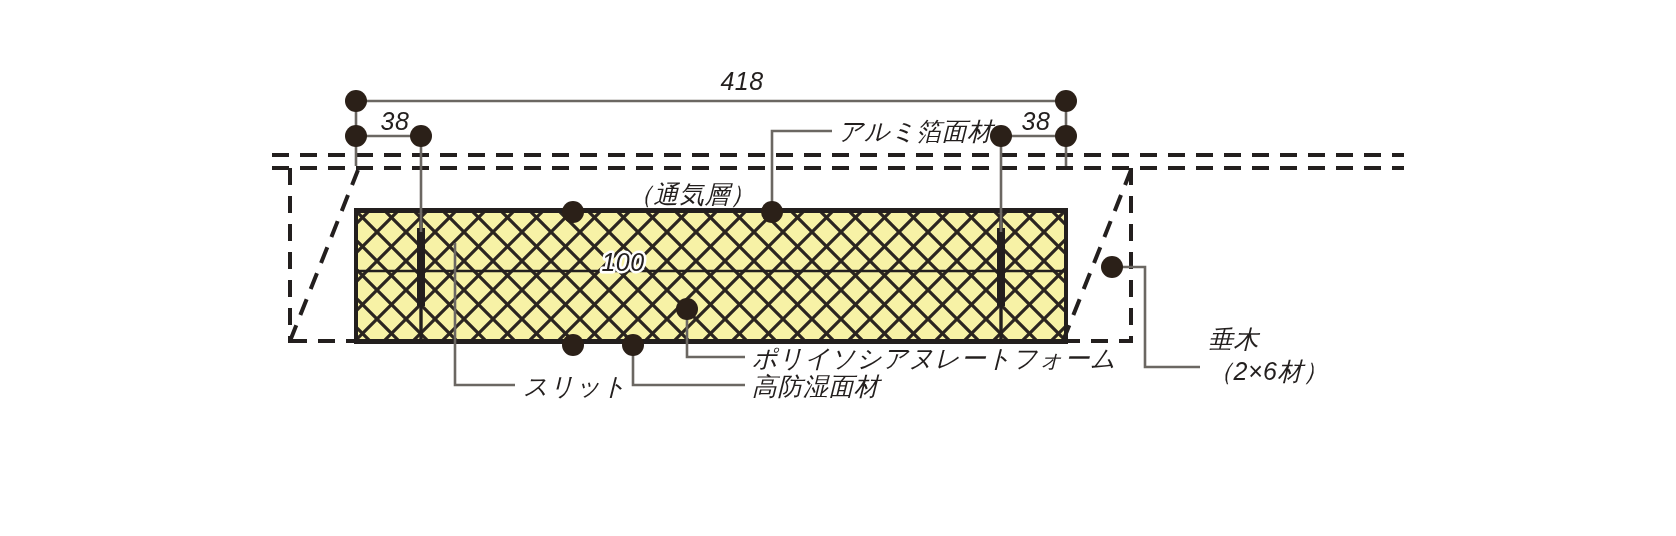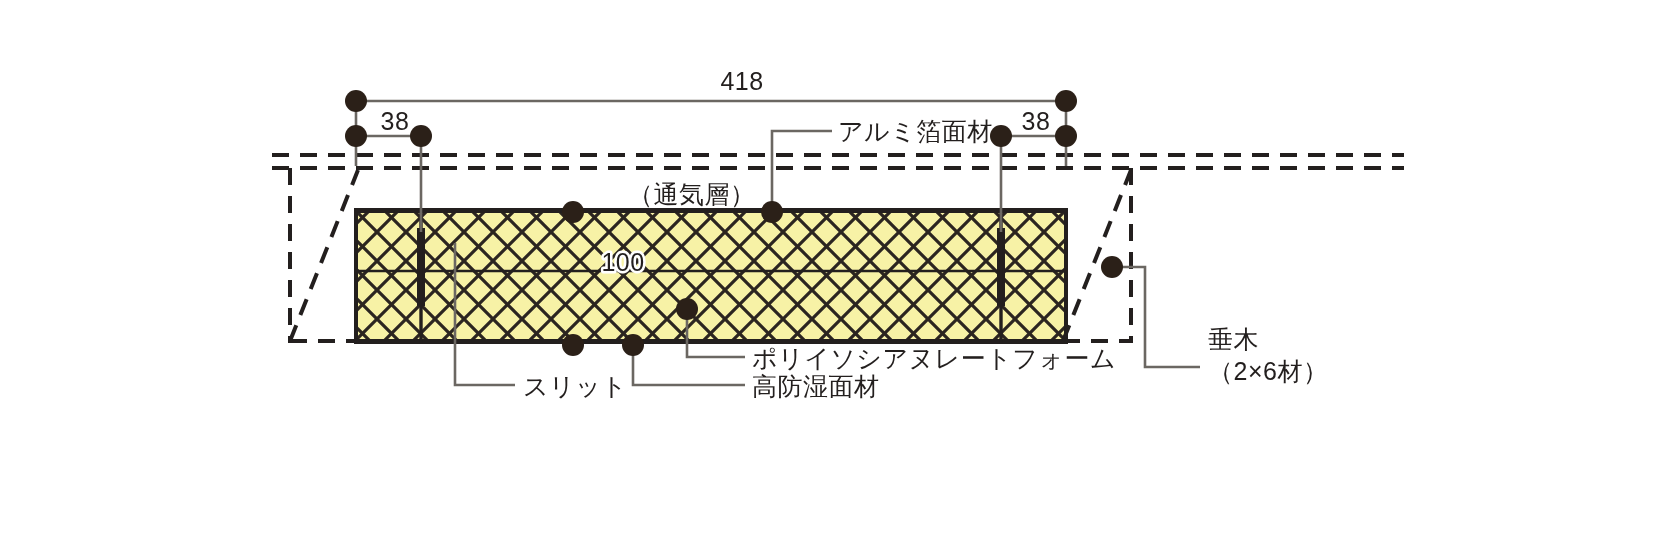--- a/index.html
+++ b/index.html
@@ -13,20 +13,21 @@
     font-family: "Liberation Sans", "DejaVu Sans", sans-serif;
     overflow: hidden;
     position: relative;
   }
   #stage {
     position: absolute;
     left: 0;
     top: 0;
     width: 1676px;
     height: 404px;
+    font-style: italic;
   }
   svg.diagram {
     display: block;
     width: 1676px;
     height: 536px;
   }
   text {
     font-family: "Liberation Sans", "DejaVu Sans", sans-serif;
     fill: #231f1e;
   }

